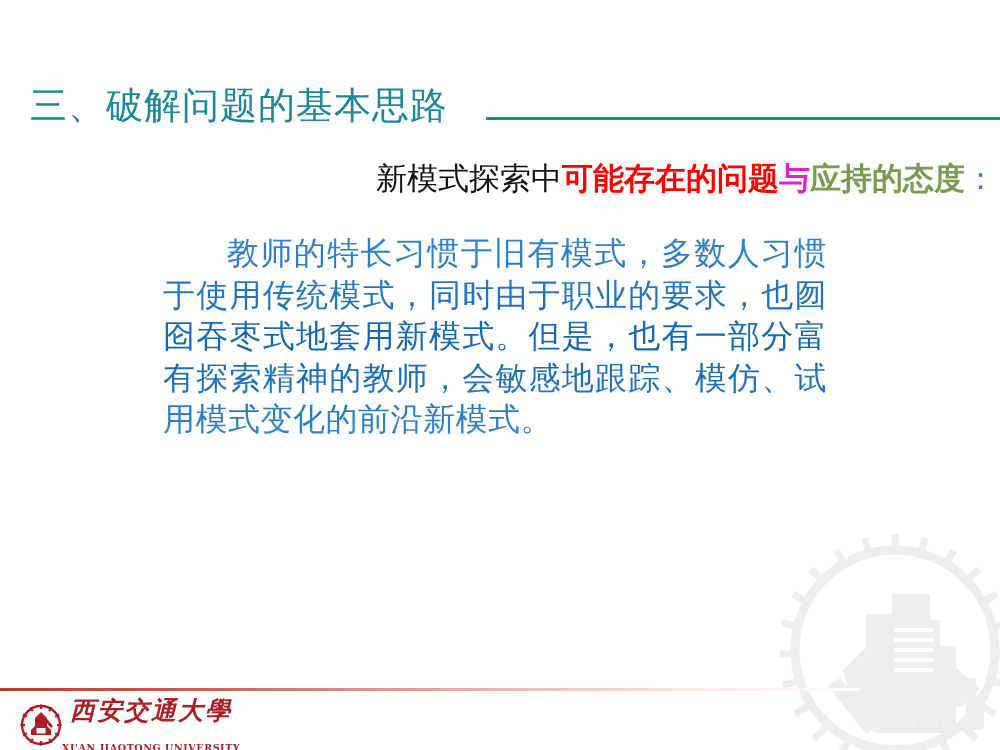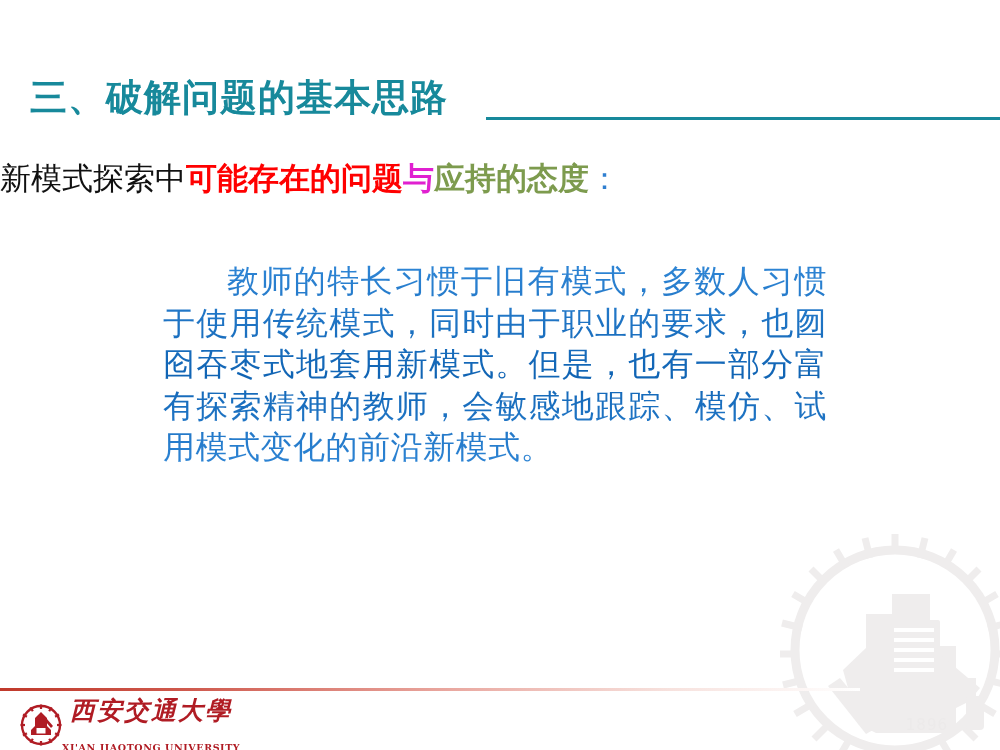--- a/index.html
+++ b/index.html
@@ -46,23 +46,23 @@
   .title-row {
     position: absolute;
     left: 0;
     top: 74px;
     width: 1000px;
     height: 56px;
   }
   .title-text {
     position: absolute;
     left: 30px;
-    top: 0;
+    top: 8px;
     font-size: 37px;
-    font-weight: bold;
+    font-weight: normal;
     color: #17899b;
     letter-spacing: 1px;
     line-height: 48px;
     white-space: nowrap;
     font-family: "DejaVu Sans", "Liberation Sans", sans-serif;
     text-align: right;
   }
   .title-rule {
     position: absolute;
     left: 486px;
@@ -71,37 +71,37 @@
     height: 3px;
     background: #17899b;
   }
 
   
   .subtitle {
     position: absolute;
     left: 0;
     top: 158px;
     width: 996px;
-    text-align: left;
+    text-align: right;
     font-size: 31px;
     line-height: 40px;
     white-space: nowrap;
     font-family: "DejaVu Sans", "Liberation Sans", sans-serif;
   }
   .subtitle .s-plain  { color: #111111; font-weight: normal; }
   .subtitle .s-red    { color: #ff0000; font-weight: bold; }
   .subtitle .s-mag    { color: #e020d0; font-weight: bold; }
   .subtitle .s-green  { color: #7d9b4e; font-weight: bold; }
   .subtitle .s-colon  { color: #2f7fd0; font-weight: normal; }
 
   
   .body-block {
     position: absolute;
     left: 163px;
-    top: 261px;
+    top: 233px;
     width: 664px;
   }
   .para {
     font-size: 32px;
     line-height: 41.5px;
     color: #1a72c4;
     text-align: justify;
     text-align-last: left;
     text-indent: 2em;
     letter-spacing: 0.5px;

